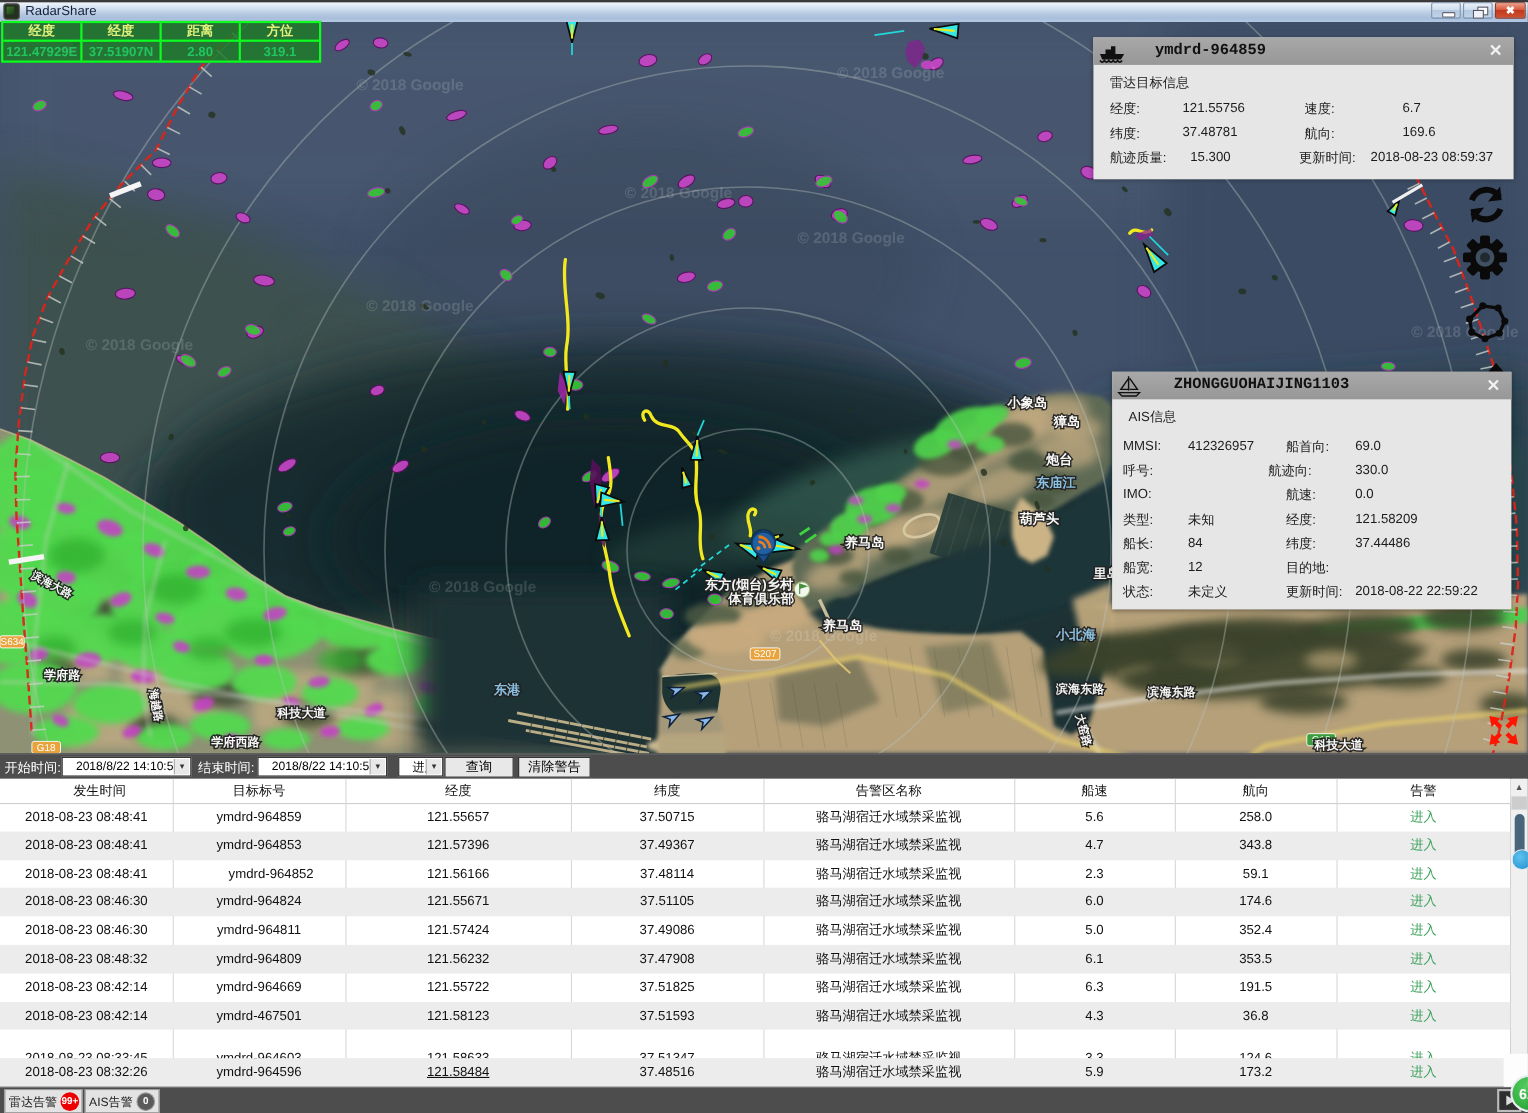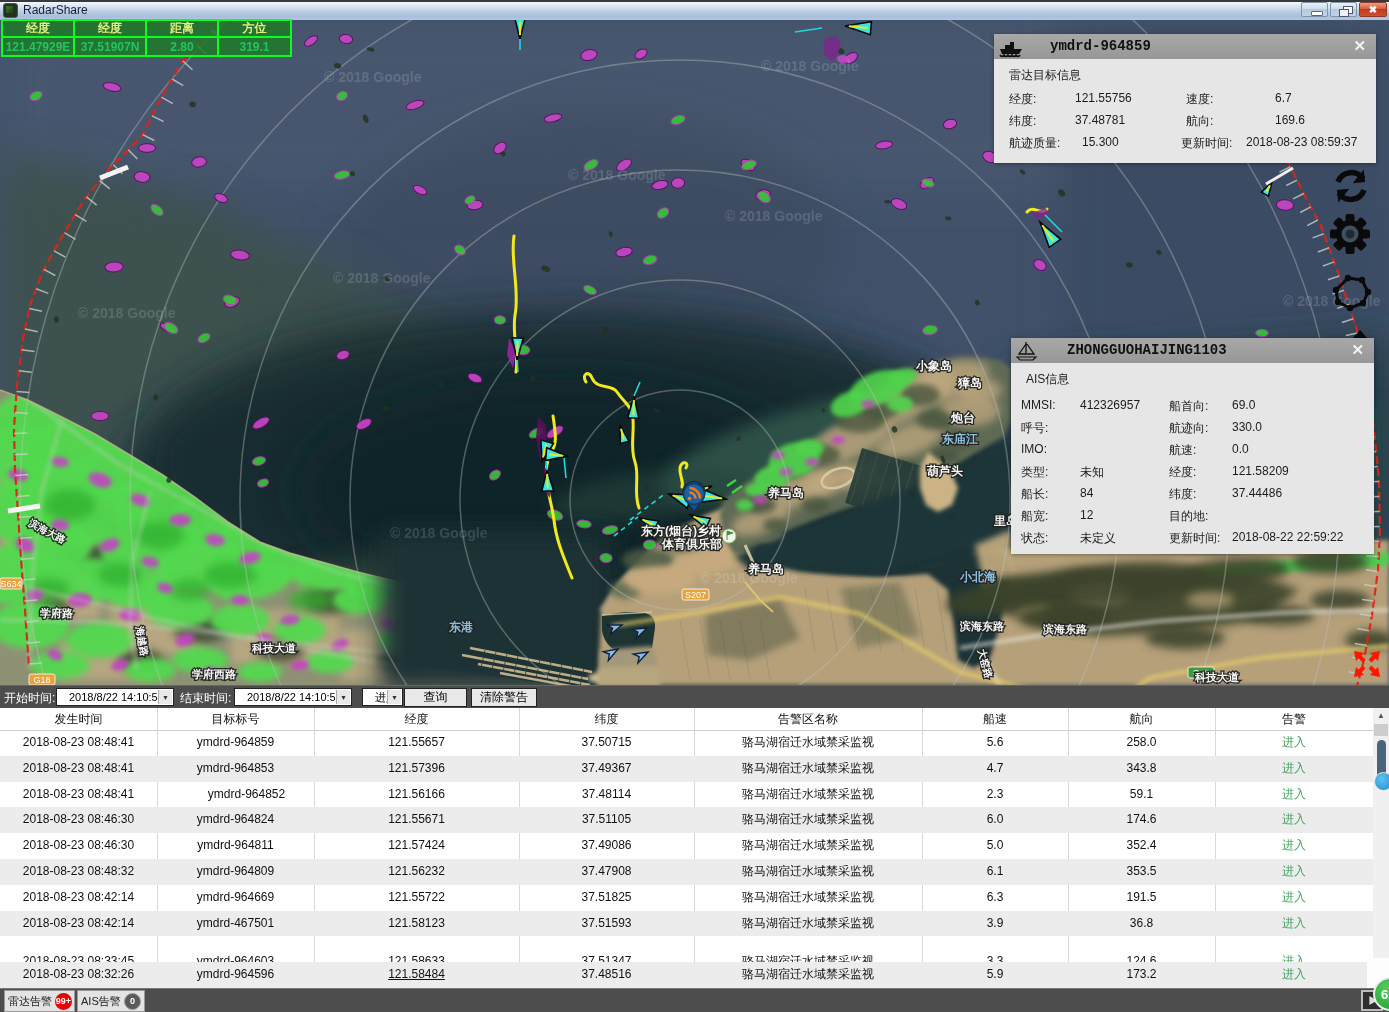--- a/index.html
+++ b/index.html
@@ -799,21 +799,21 @@
       <path d="M2 16 L21 16 L18 19 L5 19 Z" fill="none" stroke="#111" stroke-width="1.2"></path>
     </svg>
     <div class="poptitle" style="left:56px;">ZHONGGUOHAIJING1103</div>
     <div class="popx">✕</div>
     <div class="poprow" style="left:15px;top:33px;">AIS信息</div>
     <div class="poprow" style="left:10px;top:60px;">MMSI:</div>
     <div class="poprow" style="left:69px;top:60px;">412326957</div>
     <div class="poprow" style="left:158px;top:60px;">船首向:</div>
     <div class="poprow" style="left:221px;top:60px;">69.0</div>
     <div class="poprow" style="left:10px;top:82px;">呼号:</div>
-    <div class="poprow" style="left:158px;top:82px;">航迹向:</div>
+    <div class="poprow" style="left:142px;top:82px;">航迹向:</div>
     <div class="poprow" style="left:221px;top:82px;">330.0</div>
     <div class="poprow" style="left:10px;top:104px;">IMO:</div>
     <div class="poprow" style="left:158px;top:104px;">航速:</div>
     <div class="poprow" style="left:221px;top:104px;">0.0</div>
     <div class="poprow" style="left:10px;top:126px;">类型:</div>
     <div class="poprow" style="left:69px;top:126px;">未知</div>
     <div class="poprow" style="left:158px;top:126px;">经度:</div>
     <div class="poprow" style="left:221px;top:126px;">121.58209</div>
     <div class="poprow" style="left:10px;top:148px;">船长:</div>
     <div class="poprow" style="left:69px;top:148px;">84</div>
@@ -841,21 +841,21 @@
     </div>
   <div class="combo" style="left:362px;top:688px;width:41px;position:absolute;">
     <span class="txt">进入</span>
       <span class="dd">▼</span>
     </div>
   <div class="tbtn" style="left:404px;top:688px;width:63px;">查询</div>
   <div class="tbtn" style="left:471px;top:688px;width:66px;">清除警告</div>
 
   <div class="abs" id="alarmtable">
       <div class="thead">
-        <div class="thcell" style="left:0px;width:157px;">发生时间</div>
+        <div class="thcell" style="left:12px;width:157px;">发生时间</div>
         <div class="thcell" style="left:157px;width:157px;">目标标号</div>
         <div class="thcell" style="left:314px;width:205px;">经度</div>
         <div class="thcell" style="left:519px;width:175px;">纬度</div>
         <div class="thcell" style="left:694px;width:228px;">告警区名称</div>
         <div class="thcell" style="left:922px;width:146px;">船速</div>
         <div class="thcell" style="left:1068px;width:147px;">航向</div>
         <div class="thcell" style="left:1215px;width:158px;">告警</div>
       </div>
       <div class="colsep" style="left:157px;"></div>
       <div class="colsep" style="left:314px;"></div>
@@ -933,21 +933,21 @@
         <div class="tdcell" style="left:922px;width:146px;">6.3</div>
         <div class="tdcell" style="left:1068px;width:147px;">191.5</div>
         <div class="tdcell go" style="left:1215px;width:158px;">进入</div>
       </div>
       <div class="trow alt" style="top:202.6px;">
         <div class="tdcell" style="left:0px;width:157px;">2018-08-23 08:42:14</div>
         <div class="tdcell" style="left:157px;width:157px;">ymdrd-467501</div>
         <div class="tdcell" style="left:314px;width:205px;">121.58123</div>
         <div class="tdcell" style="left:519px;width:175px;">37.51593</div>
         <div class="tdcell" style="left:694px;width:228px;">骆马湖宿迁水域禁采监视</div>
-        <div class="tdcell" style="left:922px;width:146px;">3.9</div>
+        <div class="tdcell" style="left:922px;width:146px;">4.3</div>
         <div class="tdcell" style="left:1068px;width:147px;">36.8</div>
         <div class="tdcell go" style="left:1215px;width:158px;">进入</div>
       </div>
       <div class="trow" style="top:241px;border-radius:12px;">
         <div class="tdcell" style="left:0px;width:157px;">2018-08-23 08:33:45</div>
         <div class="tdcell" style="left:157px;width:157px;">ymdrd-964603</div>
         <div class="tdcell" style="left:314px;width:205px;">121.58633</div>
         <div class="tdcell" style="left:519px;width:175px;">37.51347</div>
         <div class="tdcell" style="left:694px;width:228px;">骆马湖宿迁水域禁采监视</div>
         <div class="tdcell" style="left:922px;width:146px;">3.3</div>

